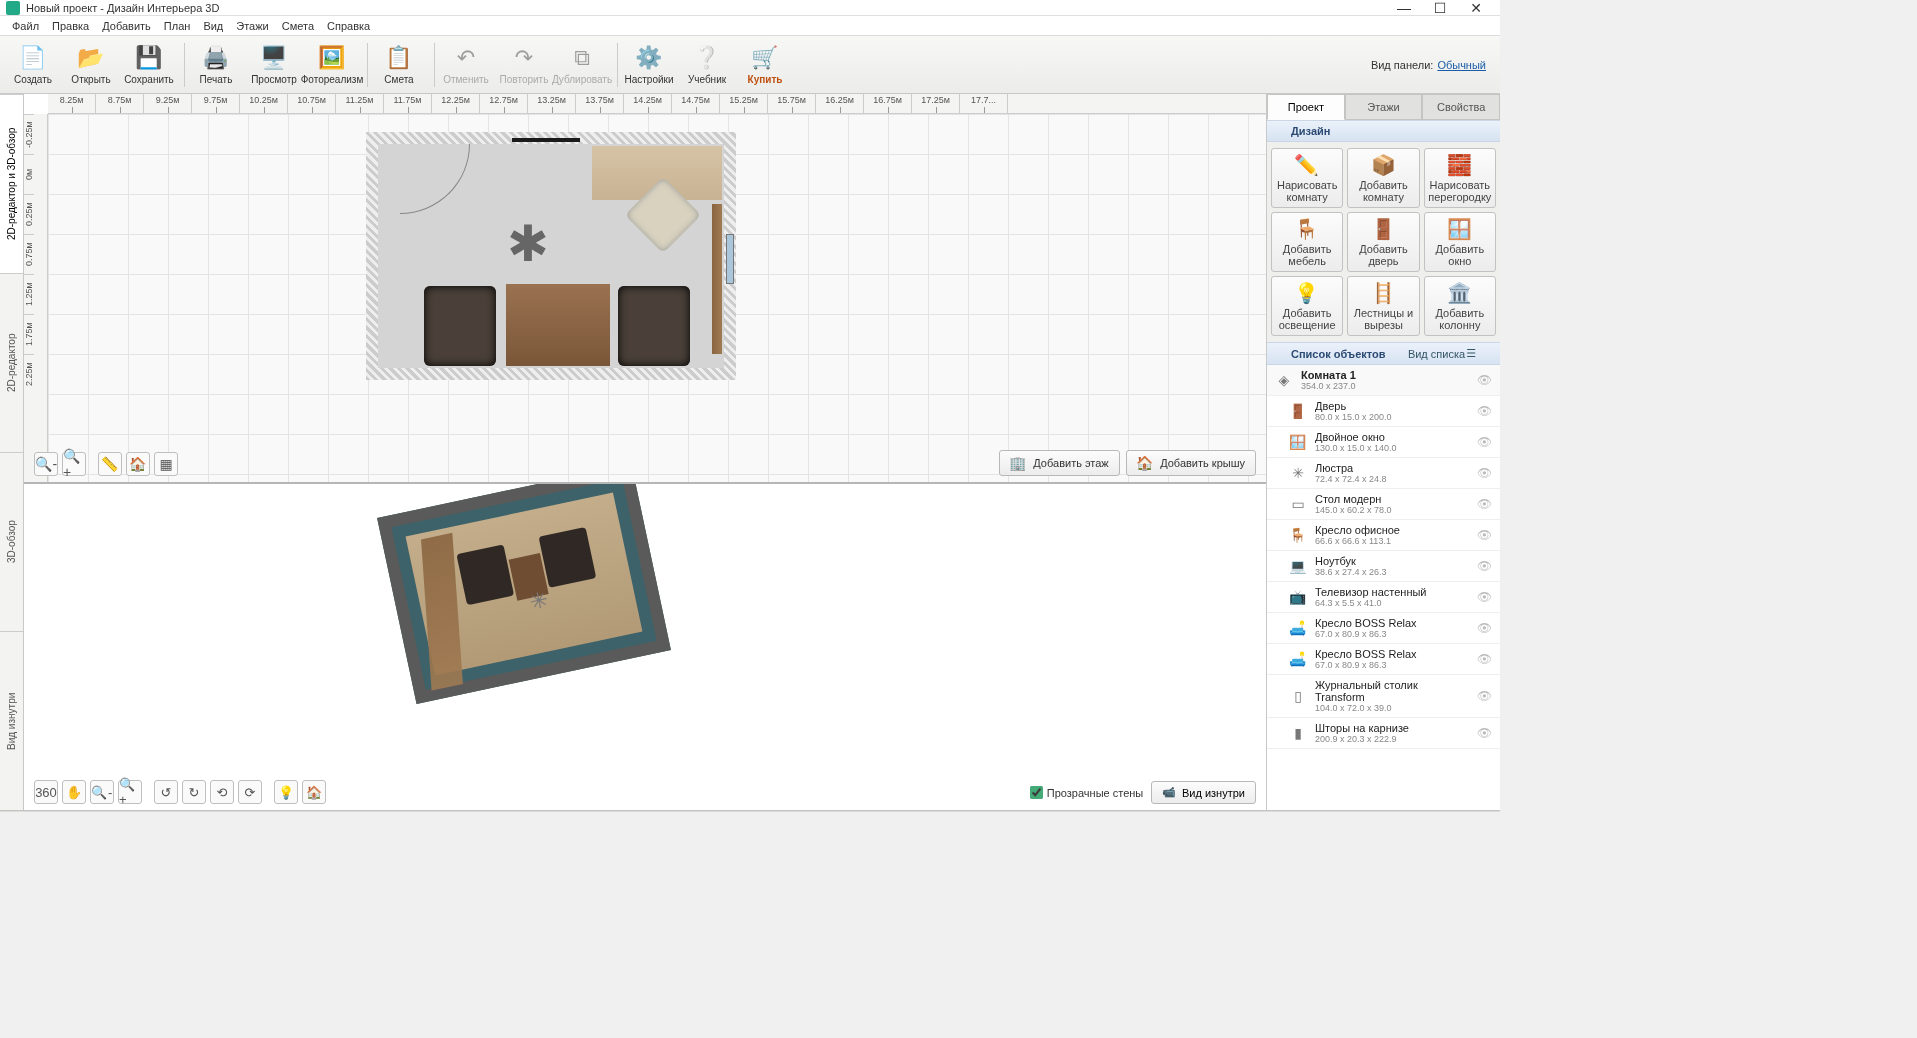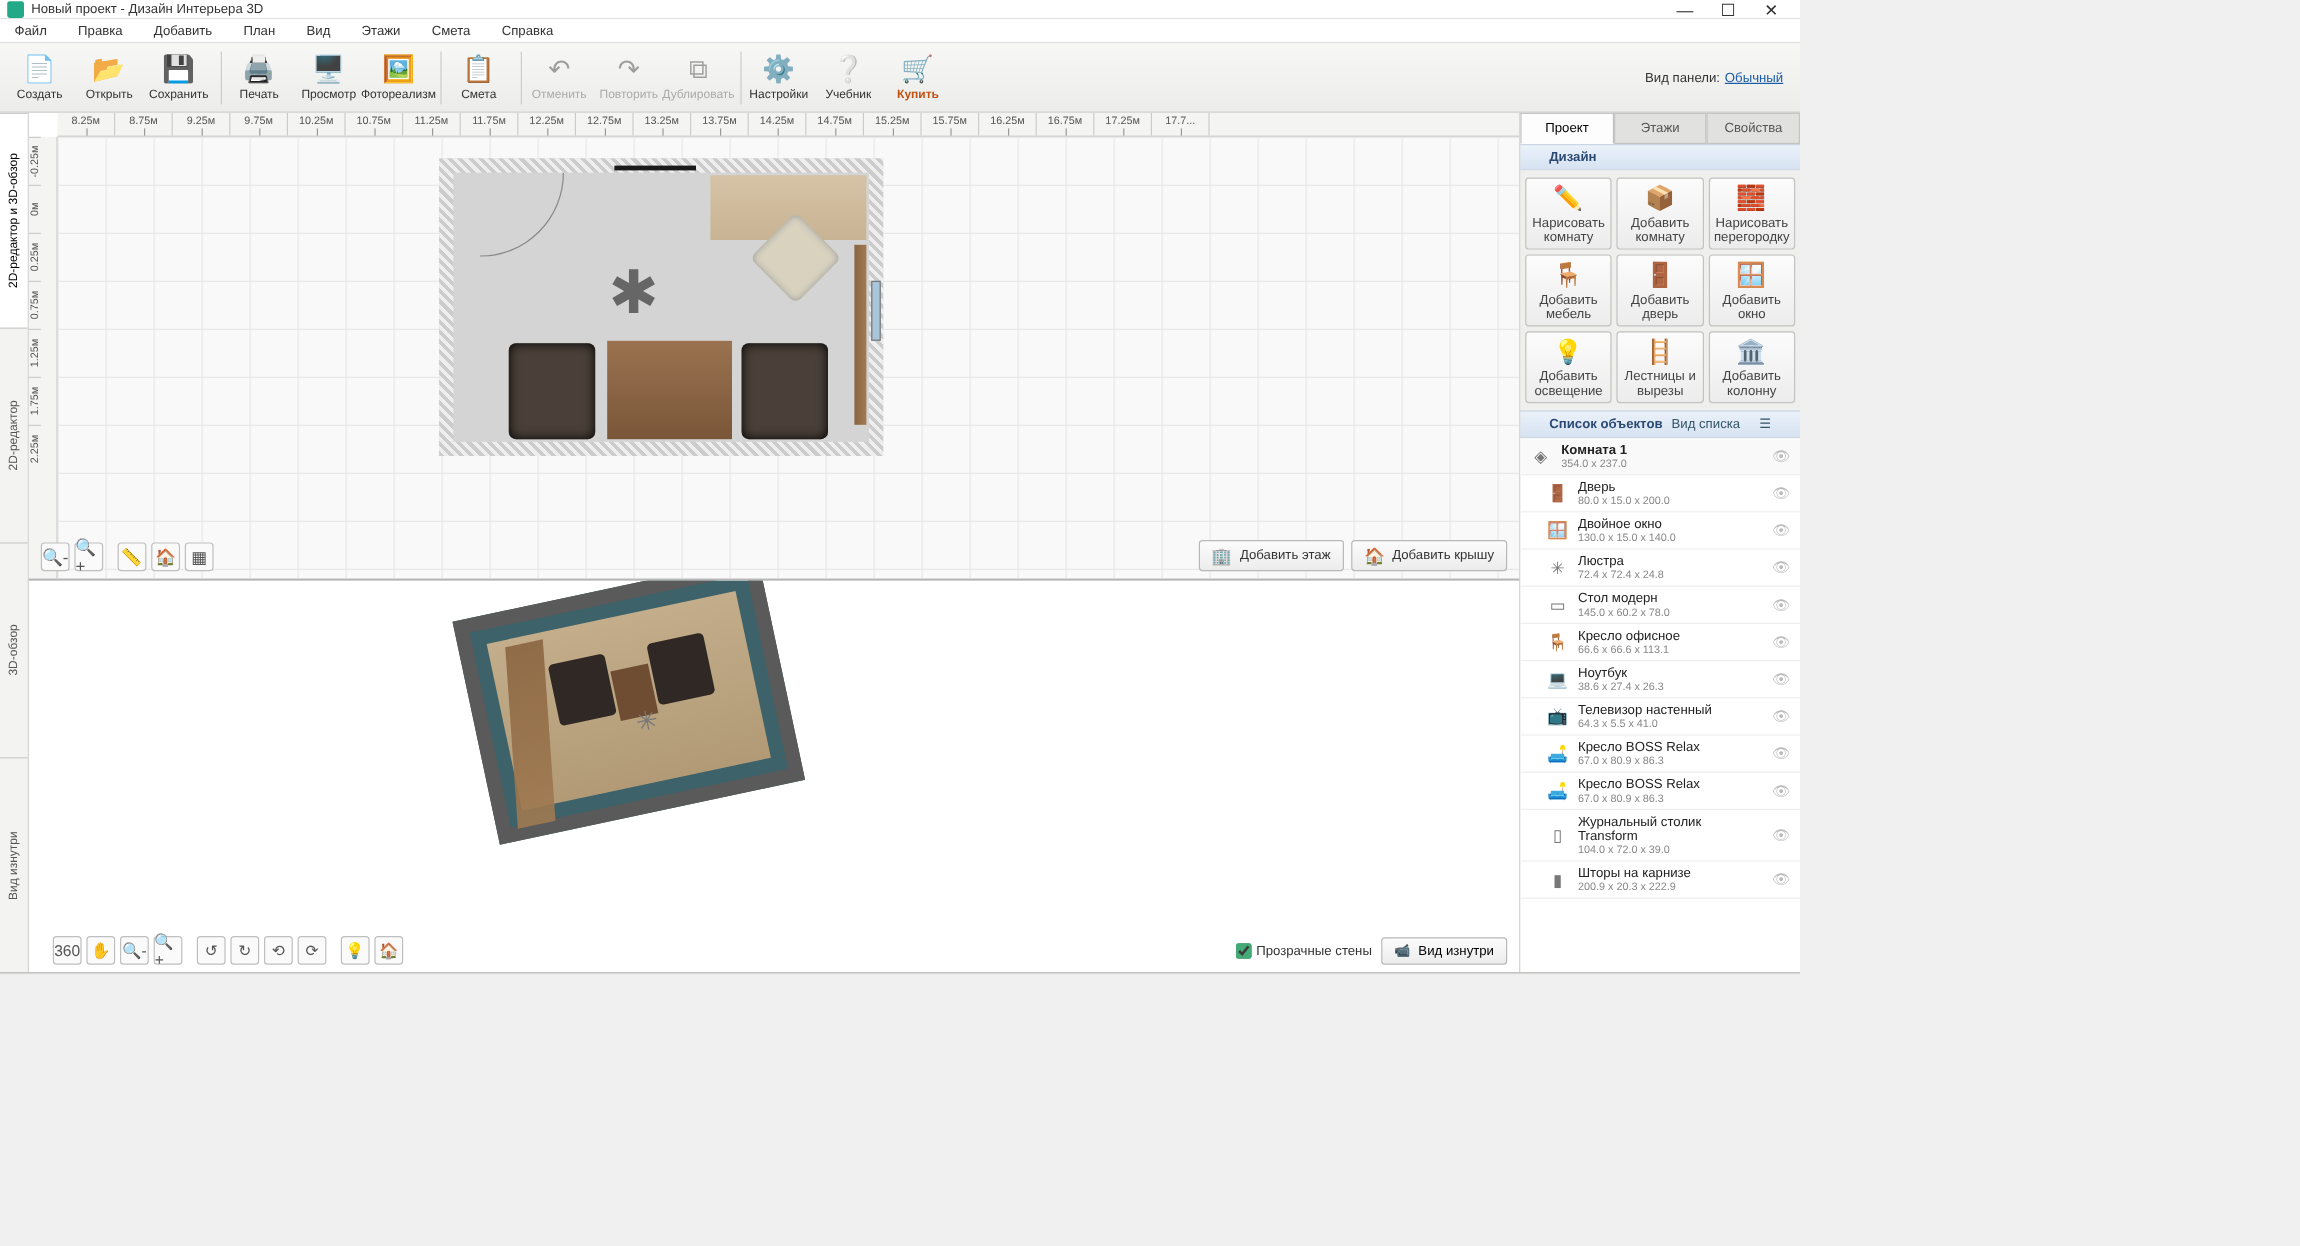--- a/index.html
+++ b/index.html
@@ -6,21 +6,21 @@
 body { background: #f0f0f0; width: 1500px; height: 812px; overflow: hidden; display: flex; flex-direction: column; }
 
 
 .titlebar { height: 16px; background: #fff; display: flex; align-items: center; padding: 0 6px; border-bottom: 1px solid #e0e0e0; }
 .titlebar .icon-home { width: 14px; height: 14px; margin-right: 6px; background: #2a8; border-radius: 2px; position: relative; }
 .titlebar .title { color: #333; }
 .titlebar .win-controls { margin-left: auto; display: flex; gap: 0; }
 .titlebar .win-controls span { width: 36px; height: 22px; display: flex; align-items: center; justify-content: center; font-size: 14px; color: #333; cursor: default; }
 
 
-.menubar { height: 20px; background: #fff; display: flex; align-items: center; padding: 0 6px; border-bottom: 1px solid #ddd; gap: 14px; }
+.menubar { height: 20px; background: #fff; display: flex; align-items: center; padding: 0 6px; border-bottom: 1px solid #ddd; gap: 1px; }
 .menubar span { padding: 2px 6px; color: #333; }
 
 
 .toolbar { height: 58px; background: linear-gradient(#f7f7f5, #ececea); border-bottom: 1px solid #c8c8c8; display: flex; align-items: center; padding: 2px 6px; }
 .toolbar .tbtn { display: flex; flex-direction: column; align-items: center; justify-content: center; width: 54px; height: 52px; margin-right: 4px; border-radius: 3px; }
 .toolbar .tbtn .ico { width: 28px; height: 28px; display: flex; align-items: center; justify-content: center; font-size: 22px; }
 .toolbar .tbtn .lbl { color: #333; font-size: 10px; margin-top: 2px; }
 .toolbar .tbtn.disabled .lbl { color: #aaa; }
 .toolbar .tbtn.disabled .ico { opacity: 0.35; }
 .toolbar .sep { width: 1px; height: 44px; background: #ccc; margin: 0 4px; }
@@ -81,31 +81,31 @@
 
 .watermark { position: absolute; right: 12px; bottom: 28px; color: #b3b3b3; text-align: left; }
 .watermark .w1 { font-size: 18px; }
 .watermark .w2 { font-size: 11px; }
 
 .vp3-controls { position: absolute; right: 10px; bottom: 6px; display: flex; gap: 8px; align-items: center; }
 .vp3-controls .chk { display: flex; align-items: center; gap: 4px; color: #333; }
 .vp3-controls .chk input { accent-color: #4a7; }
 .vp3-controls .vib { background: linear-gradient(#fcfcfc,#ececec); border: 1px solid #b8b8b8; border-radius: 3px; padding: 4px 10px; display: flex; align-items: center; gap: 6px; }
 
-.vp3-tools { position: absolute; left: 20px; bottom: 6px; display: flex; gap: 4px; }
+.vp3-tools { position: absolute; left: 10px; bottom: 6px; display: flex; gap: 4px; }
 .vp3-tools .bt { width: 24px; height: 24px; background: #fafafa; border: 1px solid #bfbfbf; border-radius: 3px; display: flex; align-items: center; justify-content: center; font-size: 13px; color: #555; }
 
 
 .rpanel { width: 234px; background: #ececea; border-left: 1px solid #c8c8c8; display: flex; flex-direction: column; }
 .rtabs { display: flex; }
 .rtabs .rt { flex: 1; text-align: center; padding: 6px 4px; background: #e1e1df; border: 1px solid #c4c4c2; border-bottom: 1px solid #c4c4c2; color: #555; }
 .rtabs .rt.active { background: #fdfdfd; border-bottom-color: #fdfdfd; color: #000; }
 
 .sec-hdr { background: linear-gradient(#eaf1fa, #d7e3f2); padding: 4px 24px; font-weight: bold; color: #2b4a73; border-top: 1px solid #cbd6e4; border-bottom: 1px solid #cbd6e4; display: flex; align-items: center; }
-.sec-hdr .spacer { margin-left: auto; color: #356; font-weight: normal; font-size: 10px; display: flex; align-items: center; gap: 16px;}
+.sec-hdr .spacer { margin-left: auto; color: #356; font-weight: normal; font-size: 10px; display: flex; align-items: center; gap: 1px;}
 
 .design-grid { display: grid; grid-template-columns: repeat(3, 1fr); gap: 4px; padding: 6px 4px; background: #efefed; }
 .design-btn { background: linear-gradient(#fcfcfc,#ececec); border: 1px solid #c2c2c2; border-radius: 3px; height: 60px; display: flex; flex-direction: column; align-items: center; justify-content: center; text-align: center; font-size: 9px; color: #444; padding: 2px; }
 .design-btn .di { font-size: 20px; margin-bottom: 2px; }
 
 .obj-list { flex: 1; overflow-y: auto; background: #fff; }
 .obj-item { display: flex; align-items: center; gap: 8px; padding: 4px 8px; border-bottom: 1px solid #eee; }
 .obj-item .oi { width: 18px; height: 18px; display: flex; align-items: center; justify-content: center; font-size: 14px; color: #777; }
 .obj-item .otxt { flex: 1; }
 .obj-item .otxt .on { color: #222; font-size: 11px; }

